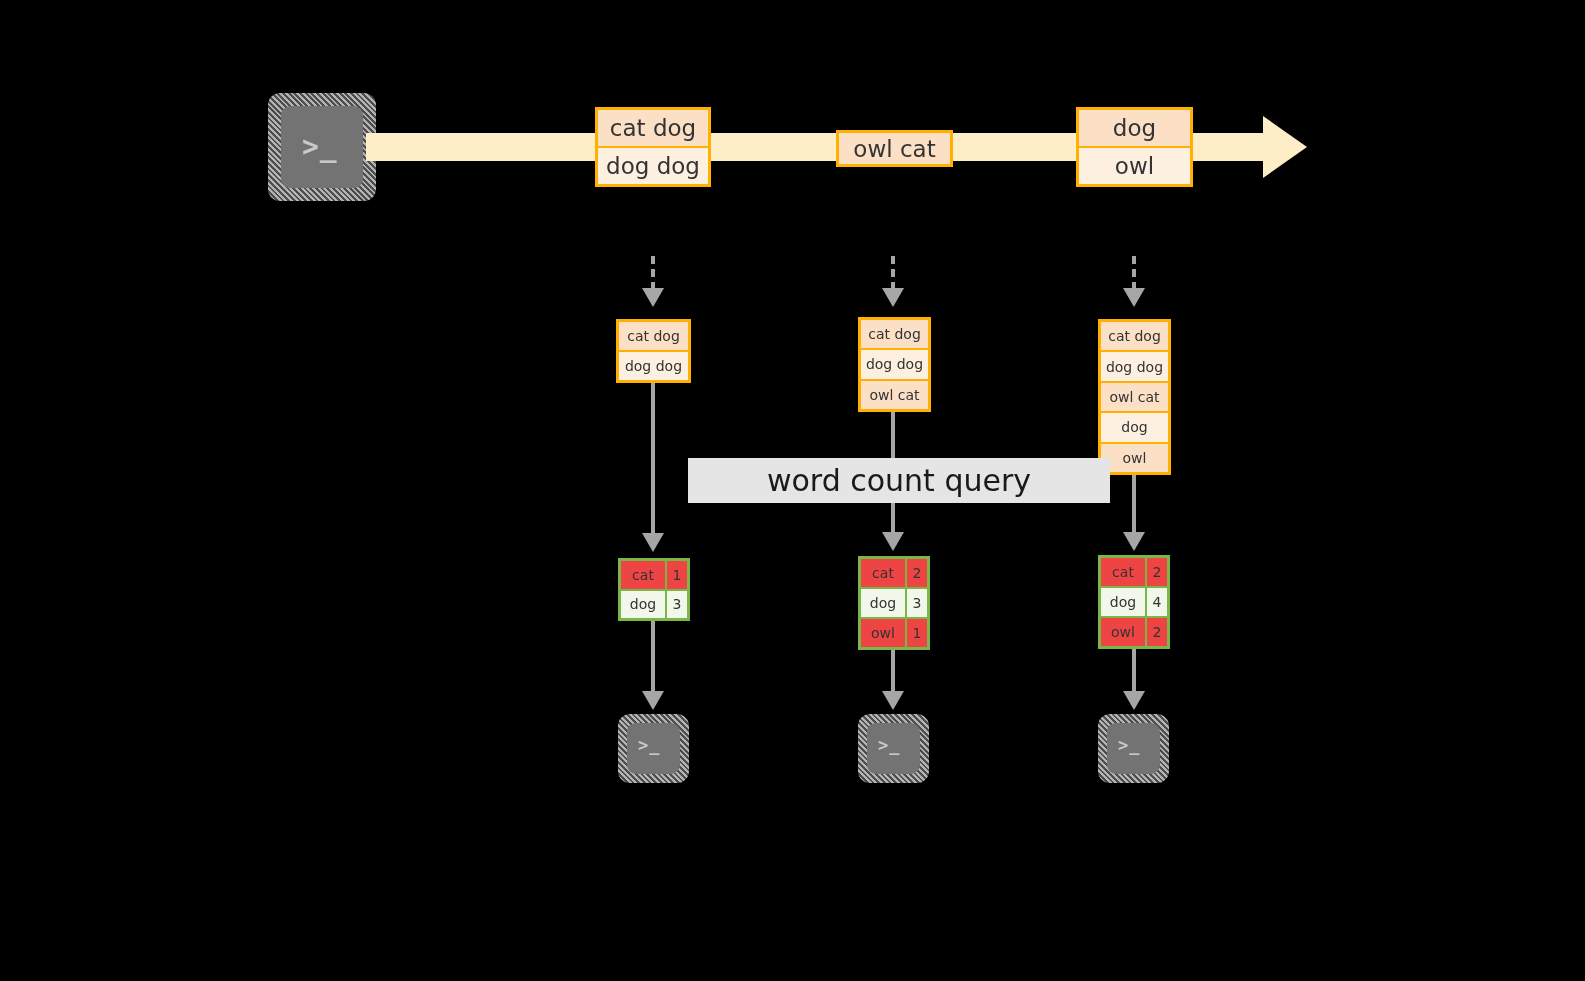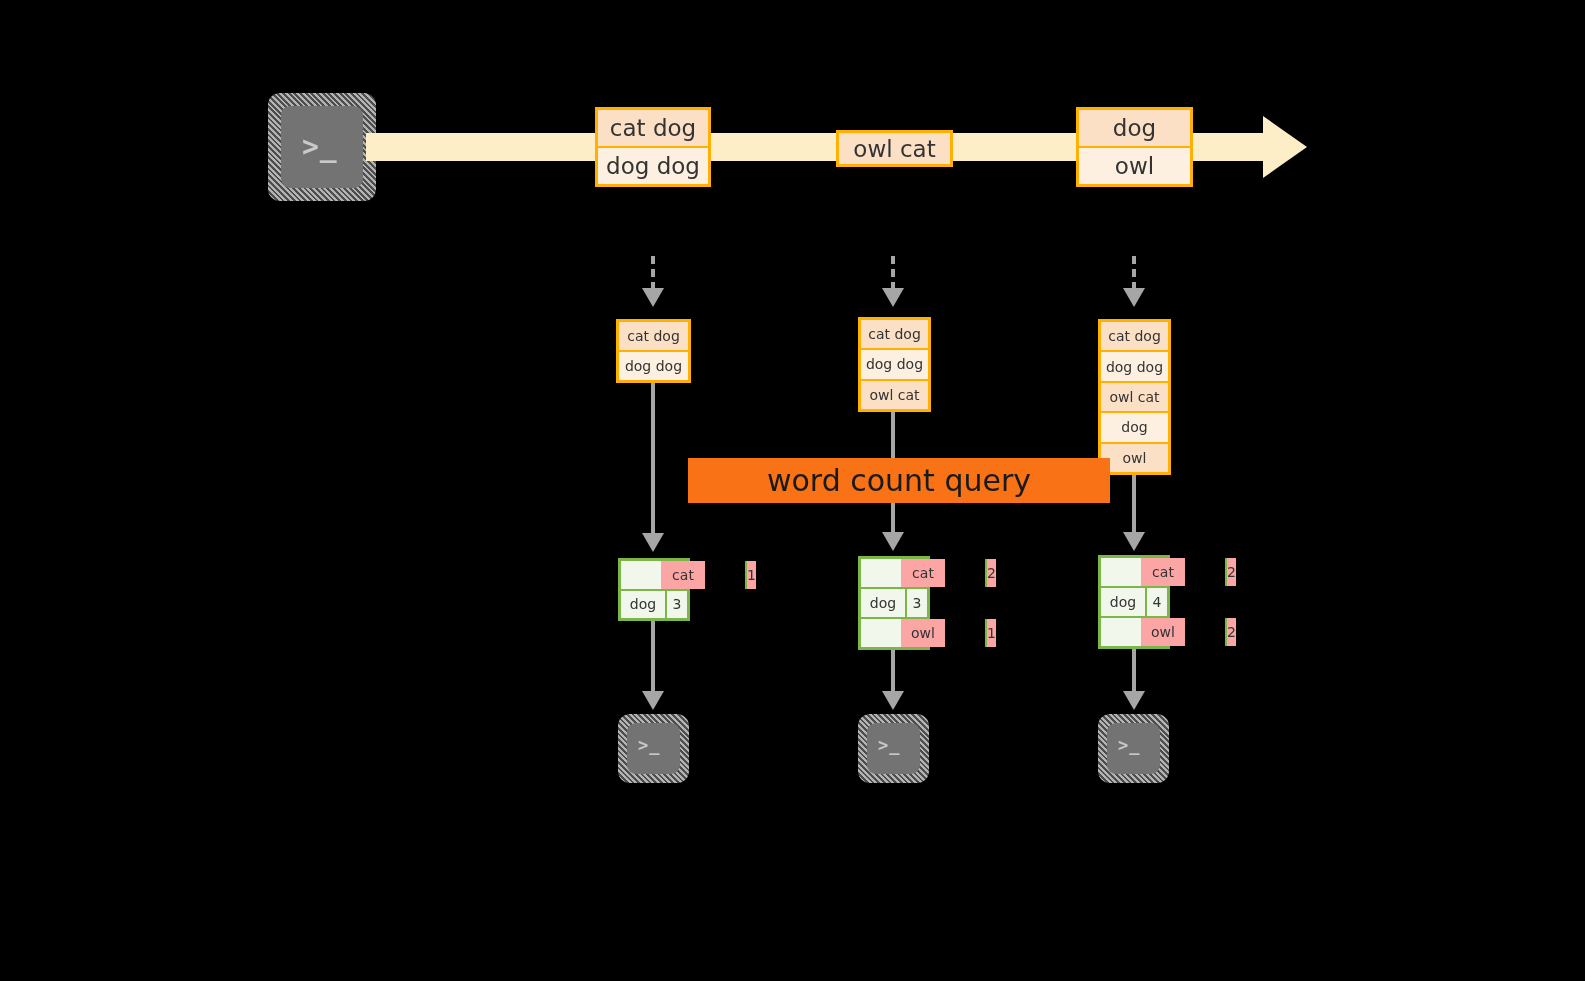--- a/index.html
+++ b/index.html
@@ -92,21 +92,21 @@
     display: flex;
     flex-direction: column;
     font-size: 14px;
   }
   .gbox .grow {
     flex: 1 1 0;
     display: flex;
     box-sizing: border-box;
   }
   .gbox .grow + .grow { border-top: 2px solid #7ab648; }
-  .gbox .grow.shade .gc { background: #fca5a5; margin-left: 40px; }
+  .gbox .grow.shade .gc { background: #ef4444; }
   .gbox .gc {
     display: flex;
     align-items: center;
     justify-content: center;
     color: #333333;
     box-sizing: border-box;
     white-space: nowrap;
   }
   .gbox .gc.word { flex: 0 0 44px; }
   .gbox .gc.cnt  { flex: 1 1 auto; border-left: 2px solid #7ab648; }
@@ -126,21 +126,21 @@
     position: absolute;
     width: 0; height: 0;
     border-left: 11px solid transparent;
     border-right: 11px solid transparent;
     border-top: 19px solid #a6a6a6;
   }
 
   
   .qlabel {
     position: absolute;
-    background: #f97316;
+    background: #e5e5e5;
     display: flex;
     align-items: center;
     justify-content: center;
     color: #1a1a1a;
     font-size: 30px;
     white-space: nowrap;
   }
 </style>
 </head>
 <body>

